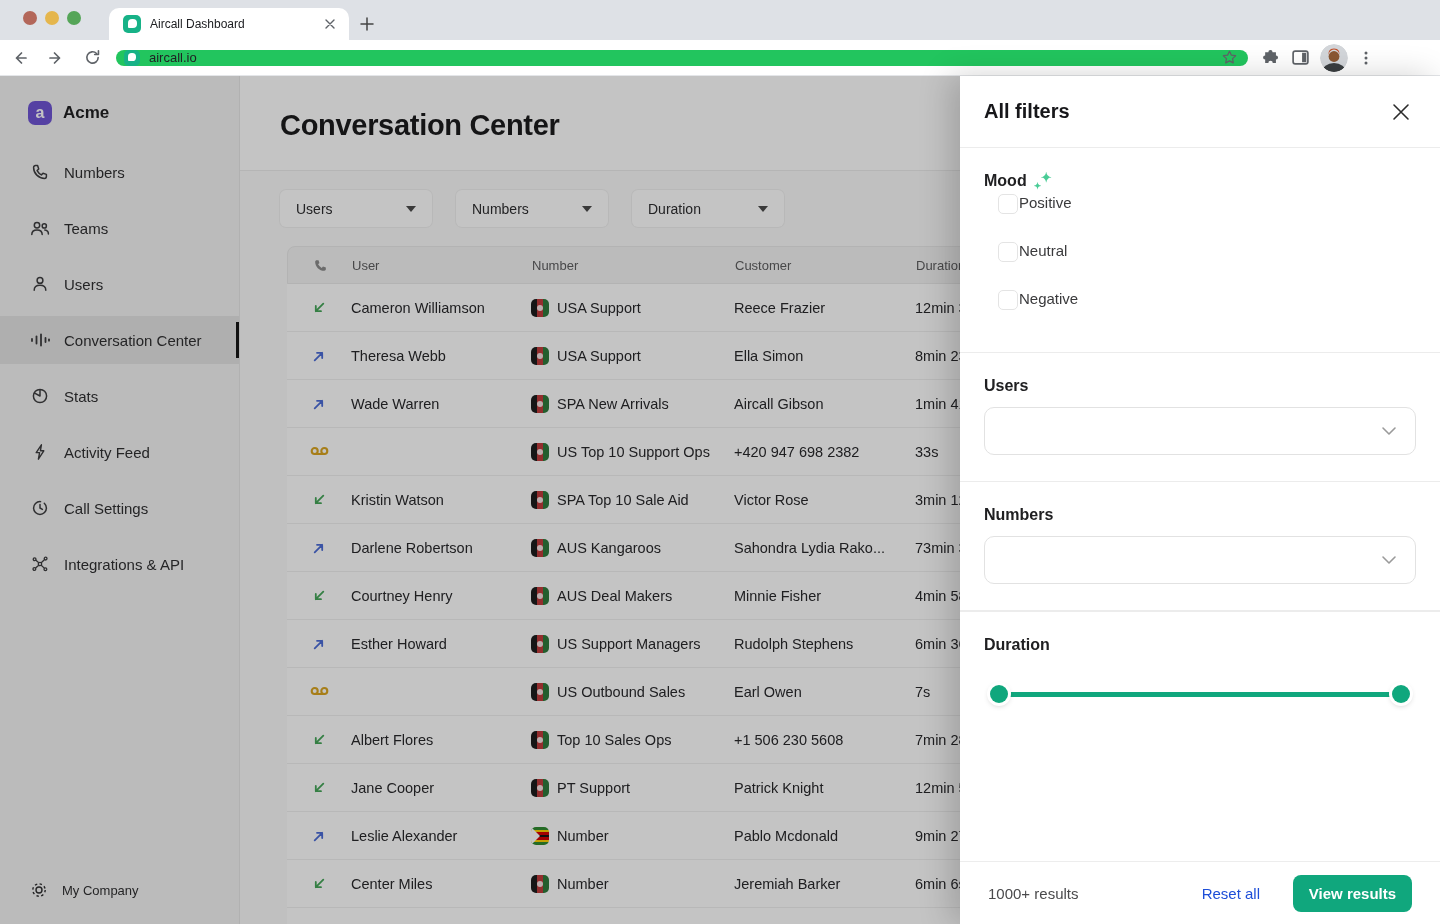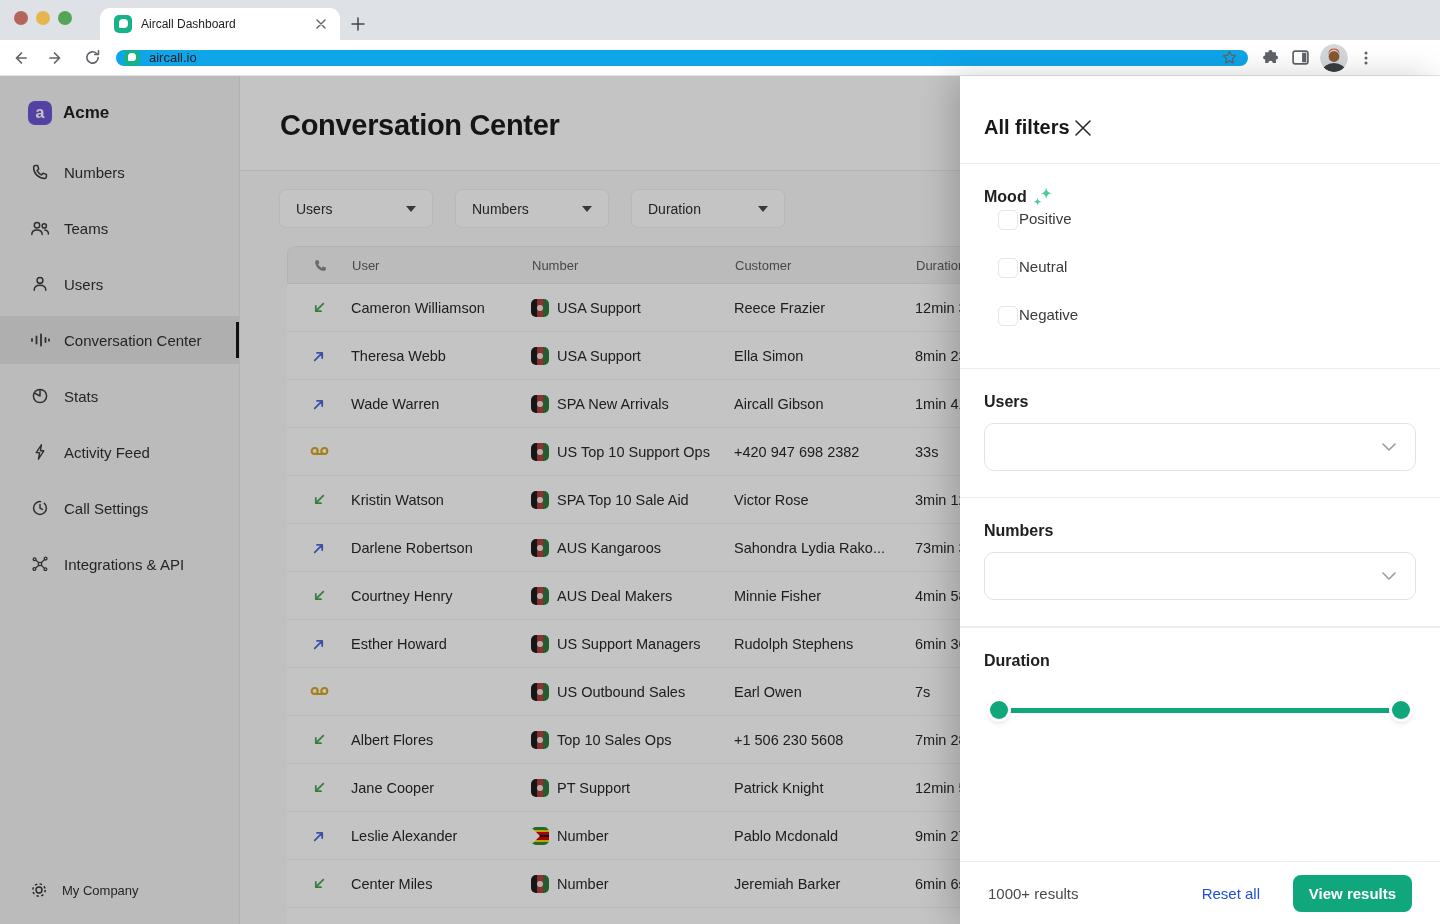--- a/index.html
+++ b/index.html
@@ -1,33 +1,33 @@
 <!DOCTYPE html>
 <html><head>
 <meta charset="utf-8">
 <title>Aircall Dashboard</title>
 <style>
   * { margin:0; padding:0; box-sizing:border-box; }
   html,body { width:1440px; height:924px; overflow:hidden; font-family:"Liberation Sans",sans-serif; background:#dee1e6; }
   .stage { position:relative; width:1440px; height:924px; }
 
   
-  .tabstrip { position:absolute; top:0; left:0; right:0; height:40px; background:#dee1e6; }
+  .tabstrip { position:absolute; top:0; left:9px; right:0; height:40px; background:#dee1e6; }
   .traffic { position:absolute; top:11px; left:14px; display:flex; gap:8px; }
   .traffic span { width:14px; height:14px; border-radius:50%; display:block; }
   .tl-red{ background:#b3675a; } .tl-yellow{ background:#e5b64d; } .tl-green{ background:#55a558; }
   .tab { position:absolute; left:100px; top:8px; width:240px; height:32px; background:#fff; border-radius:10px 10px 0 0; display:flex; align-items:center; padding:0 10px 0 14px; }
   .favicon { width:18px; height:18px; border-radius:5px; background:#17b287; position:relative; flex:0 0 auto; }
   .favicon::after { content:""; position:absolute; left:5px; top:4px; width:9px; height:9px; background:#fff; border-radius:45% 45% 45% 12%; }
   .tab-title { font-size:12px; color:#202124; margin-left:9px; flex:1; white-space:nowrap; overflow:hidden; }
   .tab-close { width:18px; height:18px; color:#5f6368; display:flex; align-items:center; justify-content:center; }
   .newtab { position:absolute; left:346px; top:12px; width:24px; height:24px; color:#444; display:flex; align-items:center; justify-content:center; }
   .toolbar { position:absolute; top:40px; left:0; right:0; height:36px; background:#fff; border-bottom:1px solid #e4e6e9; display:flex; align-items:center; }
   .nav-btn { width:32px; height:32px; display:flex; align-items:center; justify-content:center; color:#5f6368; margin-left:4px; }
-  .omnibox { height:16px; flex:0 0 1132px; margin-left:8px; background:#0ea5e9; border-radius:14px; display:flex; align-items:center; padding:0 10px 0 8px; }
+  .omnibox { height:16px; flex:0 0 1132px; margin-left:8px; background:#22c55e; border-radius:14px; display:flex; align-items:center; padding:0 10px 0 8px; }
   .omnibox .favicon { width:16px; height:16px; }
   .omnibox .favicon::after { left:4px; top:3px; width:8px; height:8px; }
   .url { font-size:13px; color:#202124; margin-left:9px; flex:1; }
   .star { color:#5f6368; }
   .chrome-right { display:flex; align-items:center; gap:10px; margin-left:14px; color:#5f6368; }
   .avatar { width:28px; height:28px; border-radius:50%; overflow:hidden; }
 
   
   .app { position:absolute; top:76px; left:0; right:0; bottom:0; background:#fafafa; }
   .sidebar { position:absolute; top:0; left:0; bottom:0; width:240px; background:#f4f4f4; border-right:1px solid #e6e6e6; }
@@ -63,21 +63,21 @@
   .flag-af { background:linear-gradient(90deg,#1b1b1b 0 34%,#bf3a3a 34% 67%,#2d7a3a 67%); }
   .flag-af::after { content:""; position:absolute; left:6px; top:6px; width:6px; height:6px; border-radius:50%; background:rgba(255,255,255,.85); }
   .flag-zw { background:linear-gradient(180deg,#2e8b2e 0 14%,#ffd200 14% 28%,#d40000 28% 42%,#141414 42% 58%,#d40000 58% 72%,#ffd200 72% 86%,#2e8b2e 86%); }
   .flag-zw::after { content:""; position:absolute; left:0; top:0; border-top:9px solid transparent; border-bottom:9px solid transparent; border-left:9px solid #fff; }
 
   
   .dim { position:absolute; inset:0; background:rgba(10,10,10,.24); z-index:5; }
 
   
   .panel { position:absolute; top:0; right:0; bottom:0; width:480px; background:#fff; z-index:6; box-shadow:-10px 0 30px rgba(0,0,0,.18); }
-  .panel-header { height:72px; border-bottom:1px solid #ececec; display:flex; align-items:center; padding:0 26px 0 24px;margin-top:16px; }
+  .panel-header { height:72px; border-bottom:1px solid #ececec; display:flex; align-items:center; justify-content:space-between; padding:0 26px 0 24px; }
   .panel-title { font-size:20px; font-weight:800; color:#17171a; }
   .panel-close { width:26px; height:26px; color:#2b2b2b; display:flex; align-items:center; justify-content:center; cursor:pointer; }
   .p-section { padding:24px 24px 26px; }
   .p-divider { height:1px; background:#ececec; }
   .sec-label { font-size:16px; font-weight:700; color:#202022; display:flex; align-items:center; gap:7px; }
   .sparkles { position:relative; width:18px; height:18px; }
   .sparkles .s1 { position:absolute; right:0; top:-2px; color:#49cc96; font-size:13px; }
   .sparkles .s2 { position:absolute; left:0; bottom:-1px; color:#49cc96; font-size:9px; }
   .mood-opt { display:flex; align-items:flex-start; gap:1px; height:48px; margin-left:14px; }
   .checkbox { width:20px; height:20px; border:1.5px solid #e4e4e4; border-radius:5px; background:#fff; cursor:pointer; }

